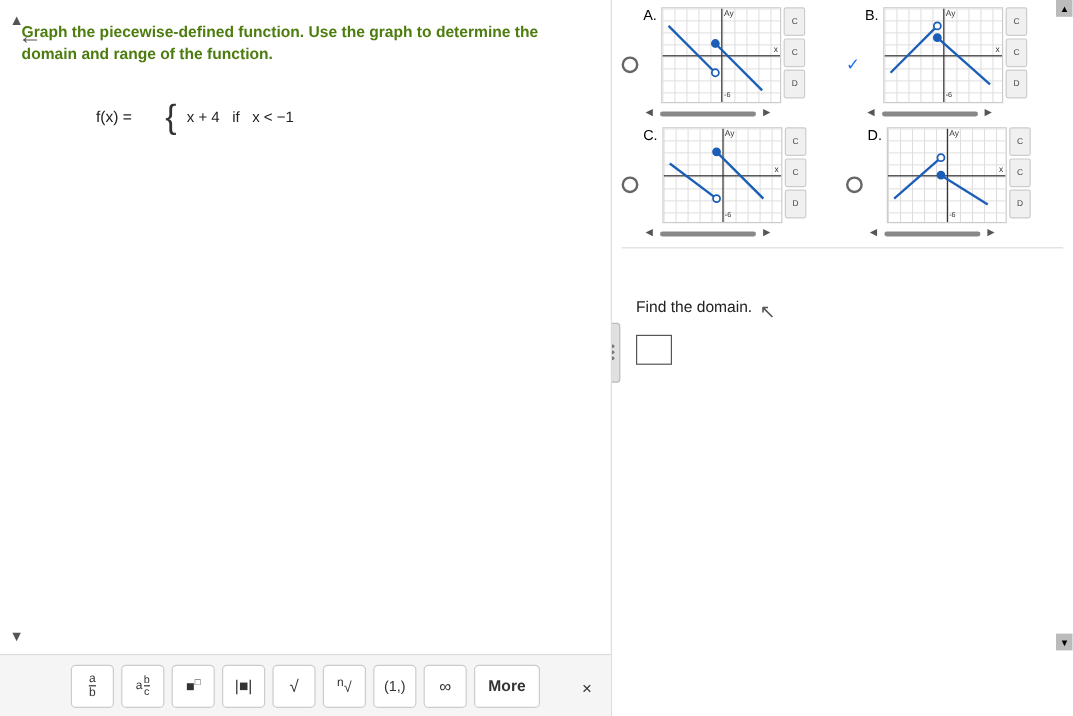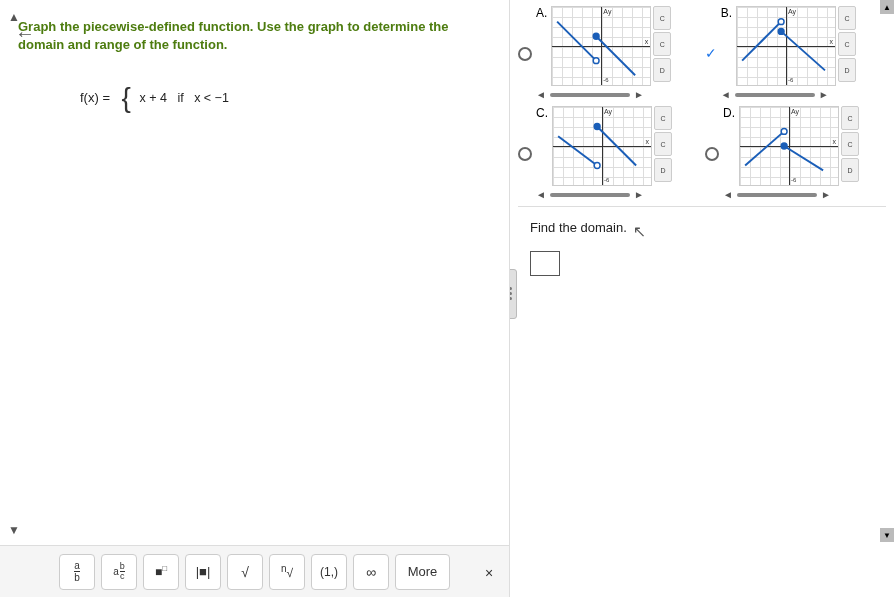--- a/index.html
+++ b/index.html
@@ -51,21 +51,21 @@
 
     .function-area {
       margin-top: 30px;
       margin-left: 80px;
       font-size: 13px;
       color: #222;
     }
 
     .function-label {
       display: inline-block;
-      margin-right: 8px;
+      margin-right: 24px;
     }
 
     .brace-container {
       display: inline-flex;
       flex-direction: column;
       vertical-align: middle;
       margin-left: 5px;
     }
 
     .brace-container .case {
@@ -235,21 +235,21 @@
       justify-content: center;
       cursor: pointer;
       font-size: 14px;
       color: #333;
       padding: 0 6px;
     }
 
     .more-btn {
       min-width: 55px;
       font-size: 13px;
-      font-weight: 400;
+      font-weight: 700;
     }
 
     
     .close-btn {
       position: absolute;
       bottom: 14px;
       right: 10px;
       width: 20px;
       height: 20px;
       display: flex;
@@ -570,21 +570,21 @@
               <div class="slider-track"></div>
               <span class="slider-arrow">►</span>
             </div>
           </div>
         </div>
       </div>
 
       <div class="section-sep"></div>
 
       <div class="domain-section">
-        <div style="display:flex;align-items:center;gap:6px;margin-bottom:8px;">
+        <div style="display:flex;align-items:center;gap:6px;margin-bottom:8px;margin-top:28px;">
           <span class="domain-title">Find the domain.</span>
           <span style="font-size:16px;color:#555;cursor:default;">↖</span>
         </div>
         <div style="margin-bottom:6px;">
           <div class="domain-input-box"></div>
         </div>
       </div>
 
     </div>
 

